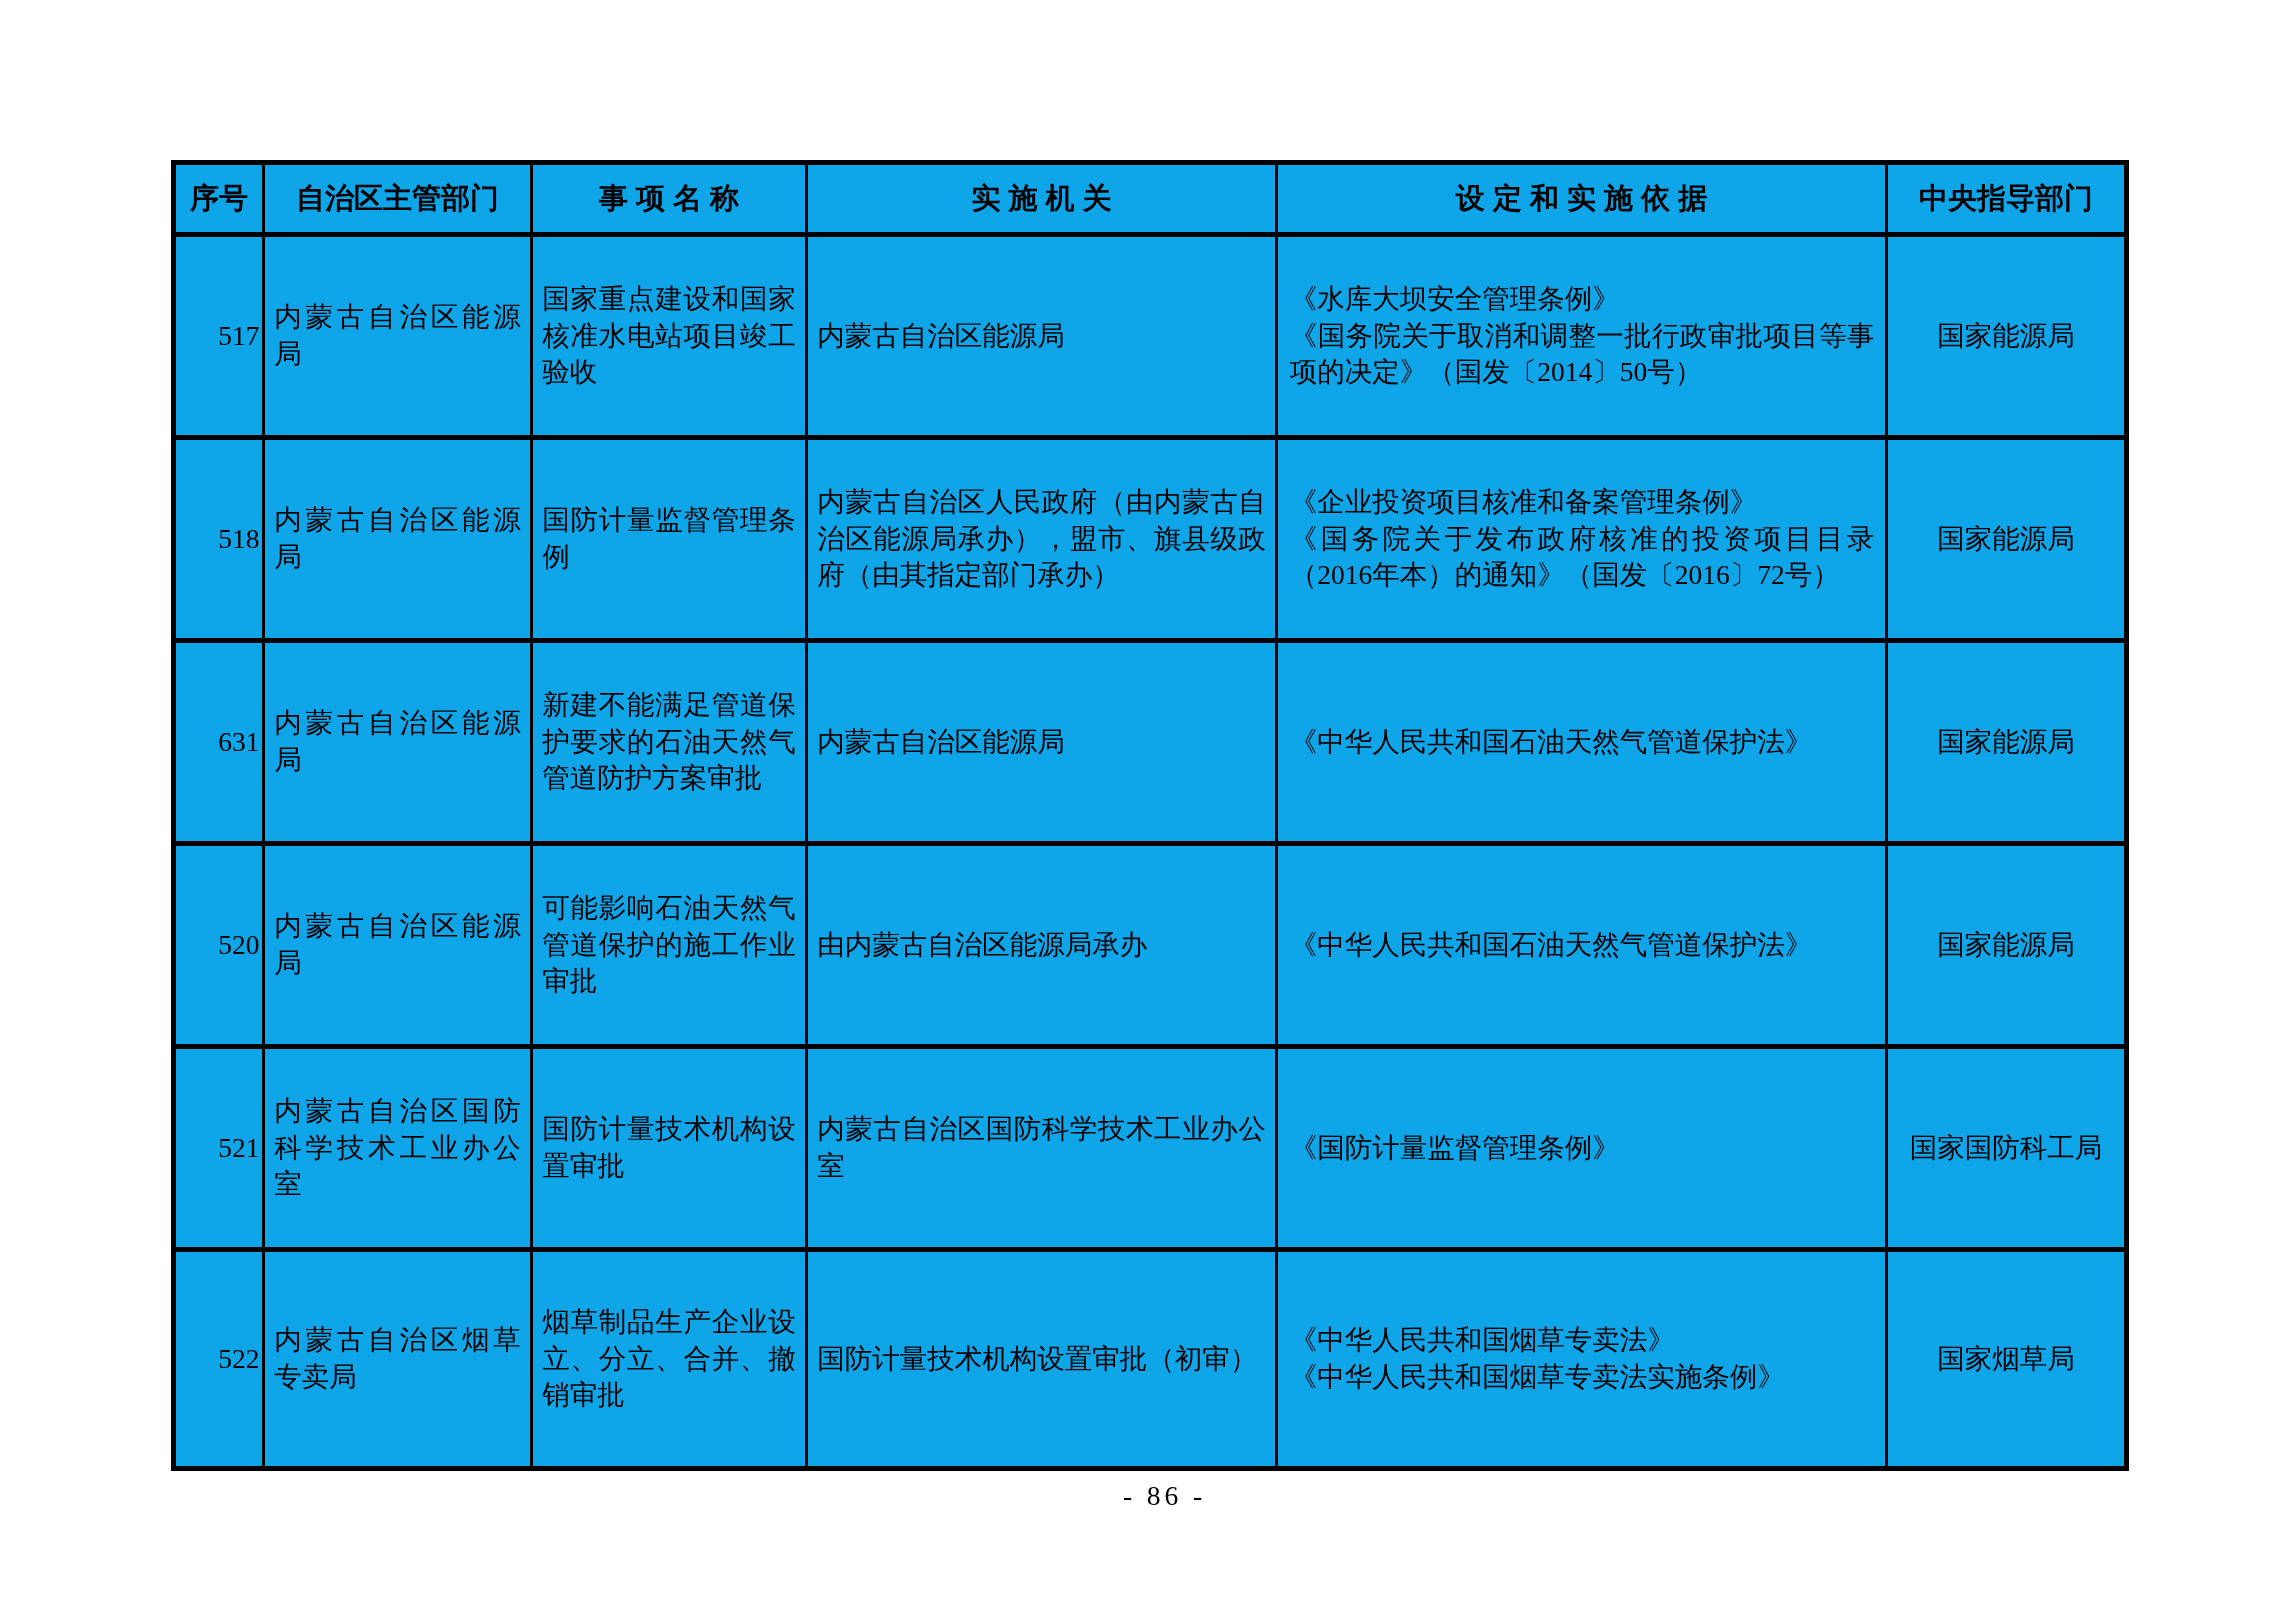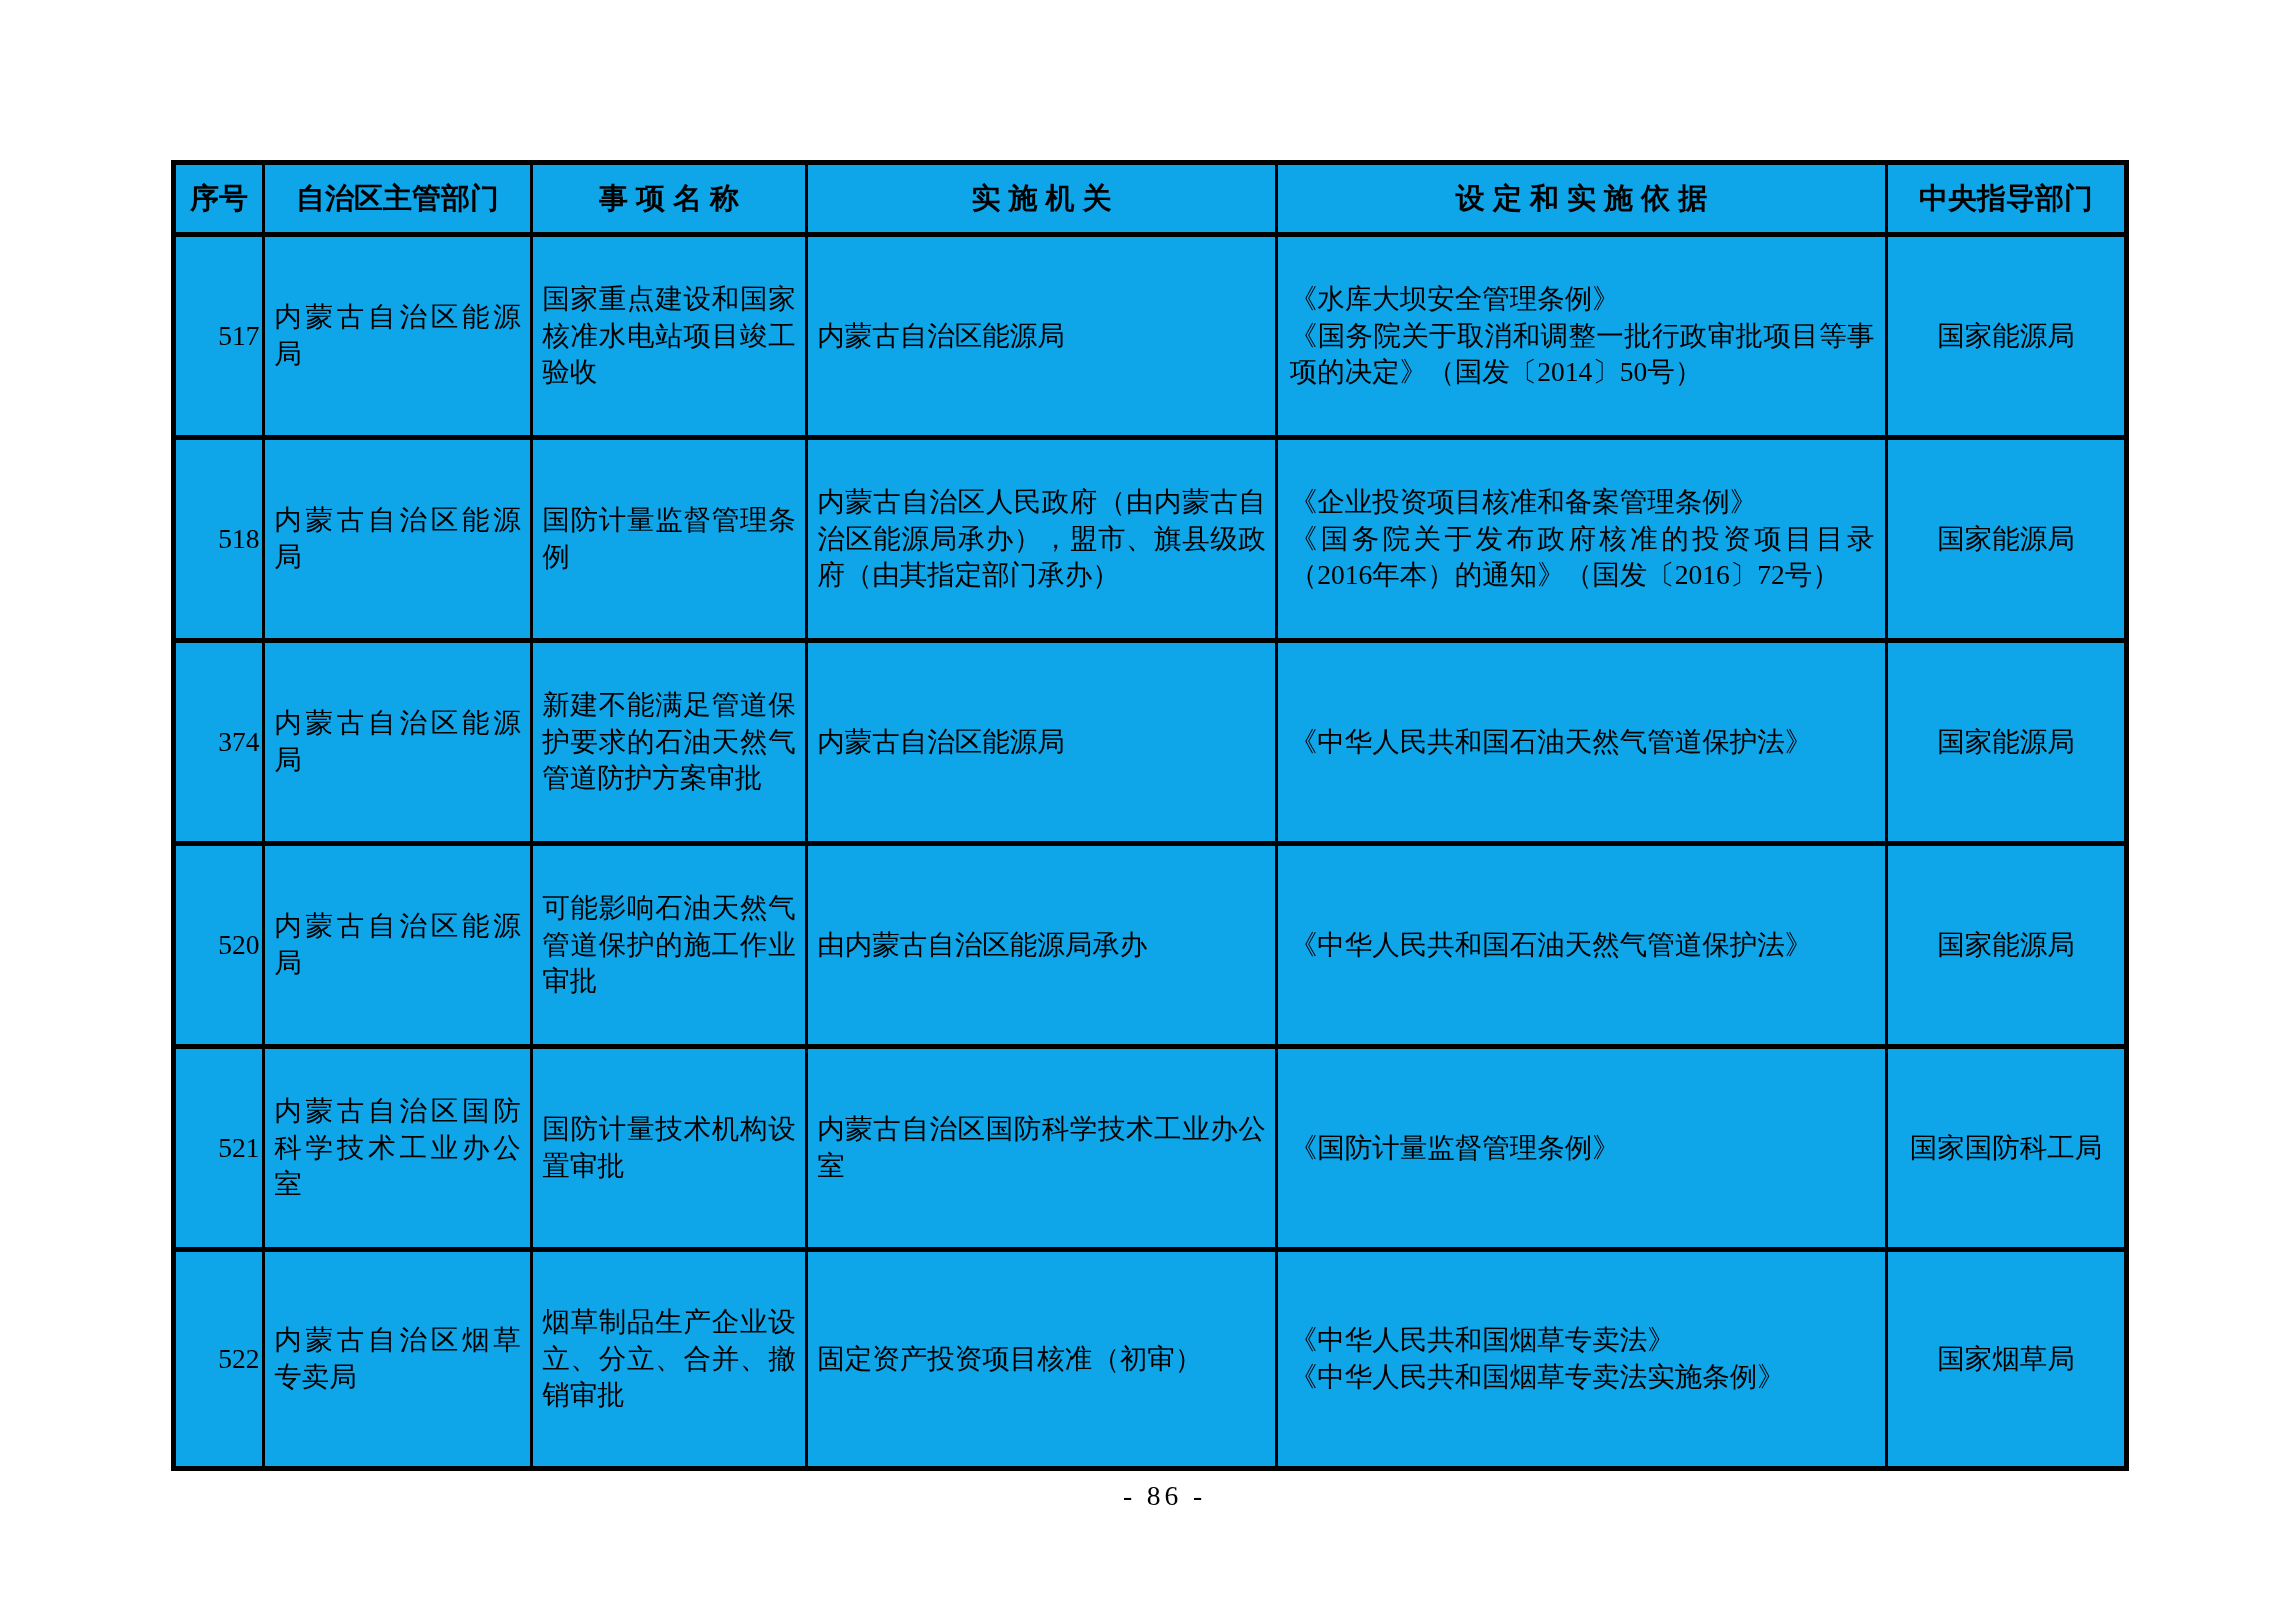--- a/index.html
+++ b/index.html
@@ -102,21 +102,21 @@
         <tr>
     <td class="col-no">518</td>
     <td class="col-dept">内蒙古自治区能源局</td>
     <td class="col-item">国防计量监督管理条例</td>
     <td class="col-agency">内蒙古自治区人民政府（由内蒙古自治区能源局承办），盟市、旗县级政府（由其指定部门承办）</td>
     <td class="col-basis">《企业投资项目核准和备案管理条例》
 《国务院关于发布政府核准的投资项目目录（2016年本）的通知》（国发〔2016〕72号）</td>
     <td class="col-central">国家能源局</td>
   </tr>
         <tr>
-    <td class="col-no">374</td>
+    <td class="col-no">631</td>
     <td class="col-dept">内蒙古自治区能源局</td>
     <td class="col-item">新建不能满足管道保护要求的石油天然气管道防护方案审批</td>
     <td class="col-agency">内蒙古自治区能源局</td>
     <td class="col-basis">《中华人民共和国石油天然气管道保护法》</td>
     <td class="col-central">国家能源局</td>
   </tr>
         <tr>
     <td class="col-no">520</td>
     <td class="col-dept">内蒙古自治区能源局</td>
     <td class="col-item">可能影响石油天然气管道保护的施工作业审批</td>
@@ -129,21 +129,21 @@
     <td class="col-dept">内蒙古自治区国防科学技术工业办公室</td>
     <td class="col-item">国防计量技术机构设置审批</td>
     <td class="col-agency">内蒙古自治区国防科学技术工业办公室</td>
     <td class="col-basis">《国防计量监督管理条例》</td>
     <td class="col-central">国家国防科工局</td>
   </tr>
         <tr>
     <td class="col-no">522</td>
     <td class="col-dept">内蒙古自治区烟草专卖局</td>
     <td class="col-item">烟草制品生产企业设立、分立、合并、撤销审批</td>
-    <td class="col-agency">固定资产投资项目核准（初审）</td>
+    <td class="col-agency">国防计量技术机构设置审批（初审）</td>
     <td class="col-basis">《中华人民共和国烟草专卖法》
 《中华人民共和国烟草专卖法实施条例》</td>
     <td class="col-central">国家烟草局</td>
   </tr>
       </tbody>
   </table>
 
   <div class="page-footer">- 86 -</div>
 
 </div>

